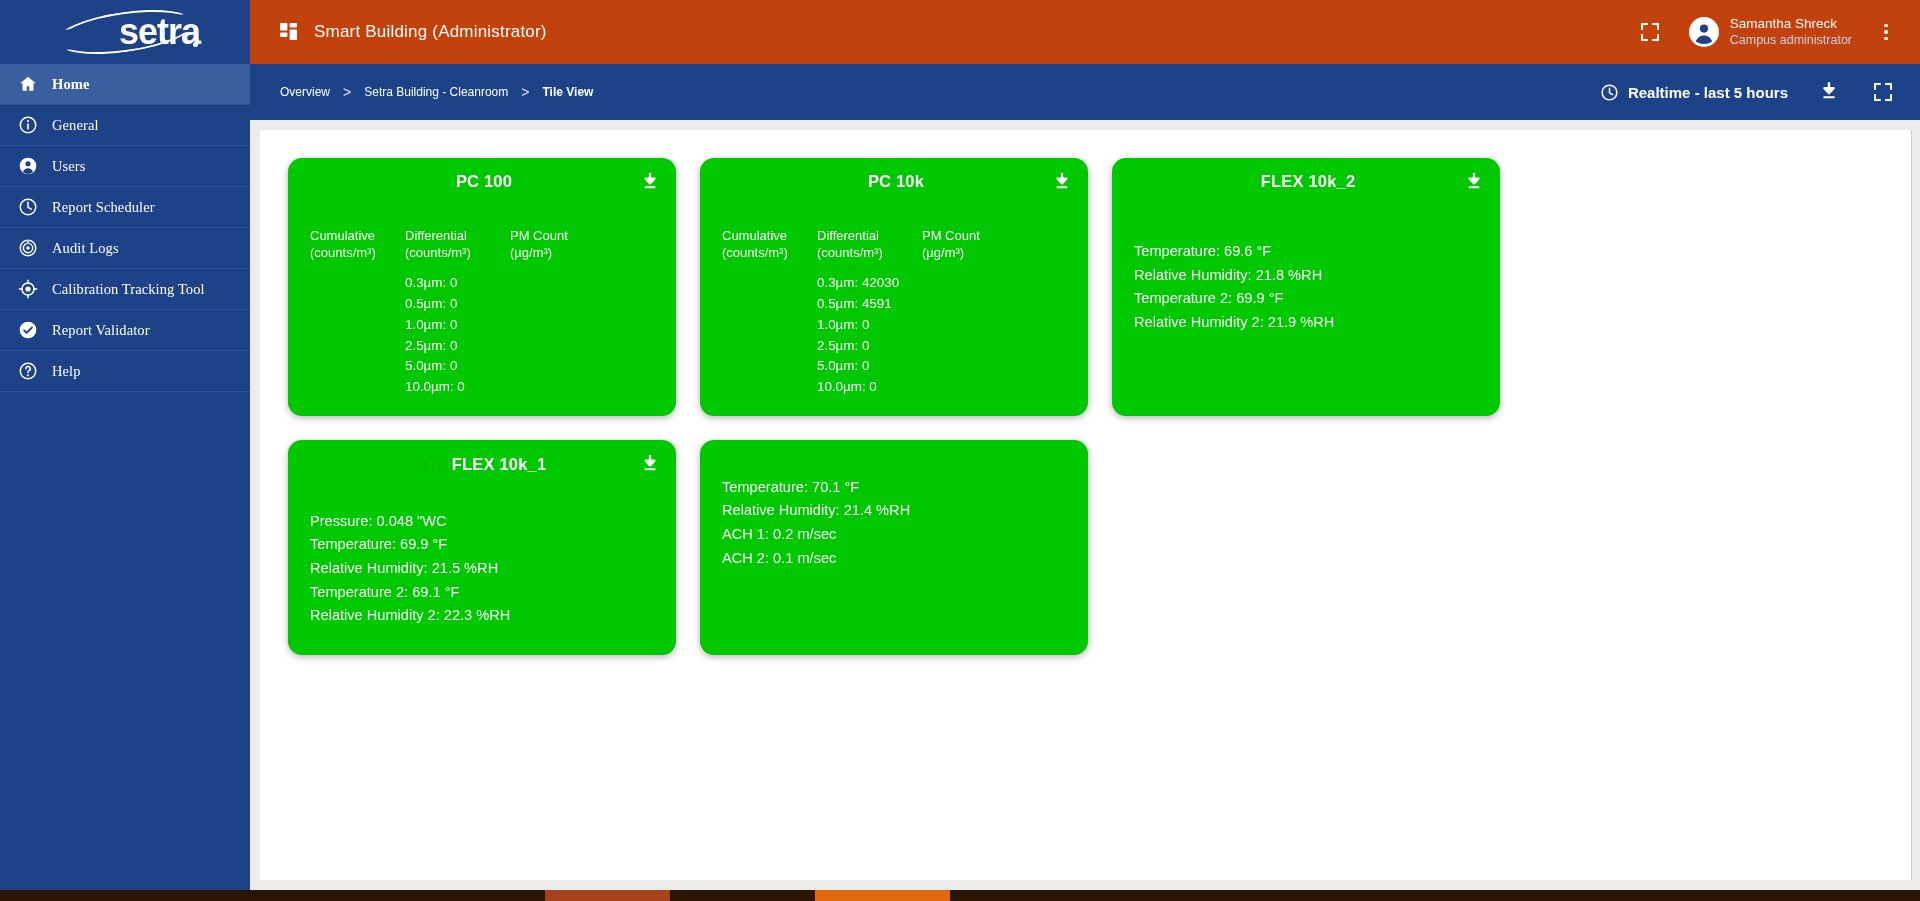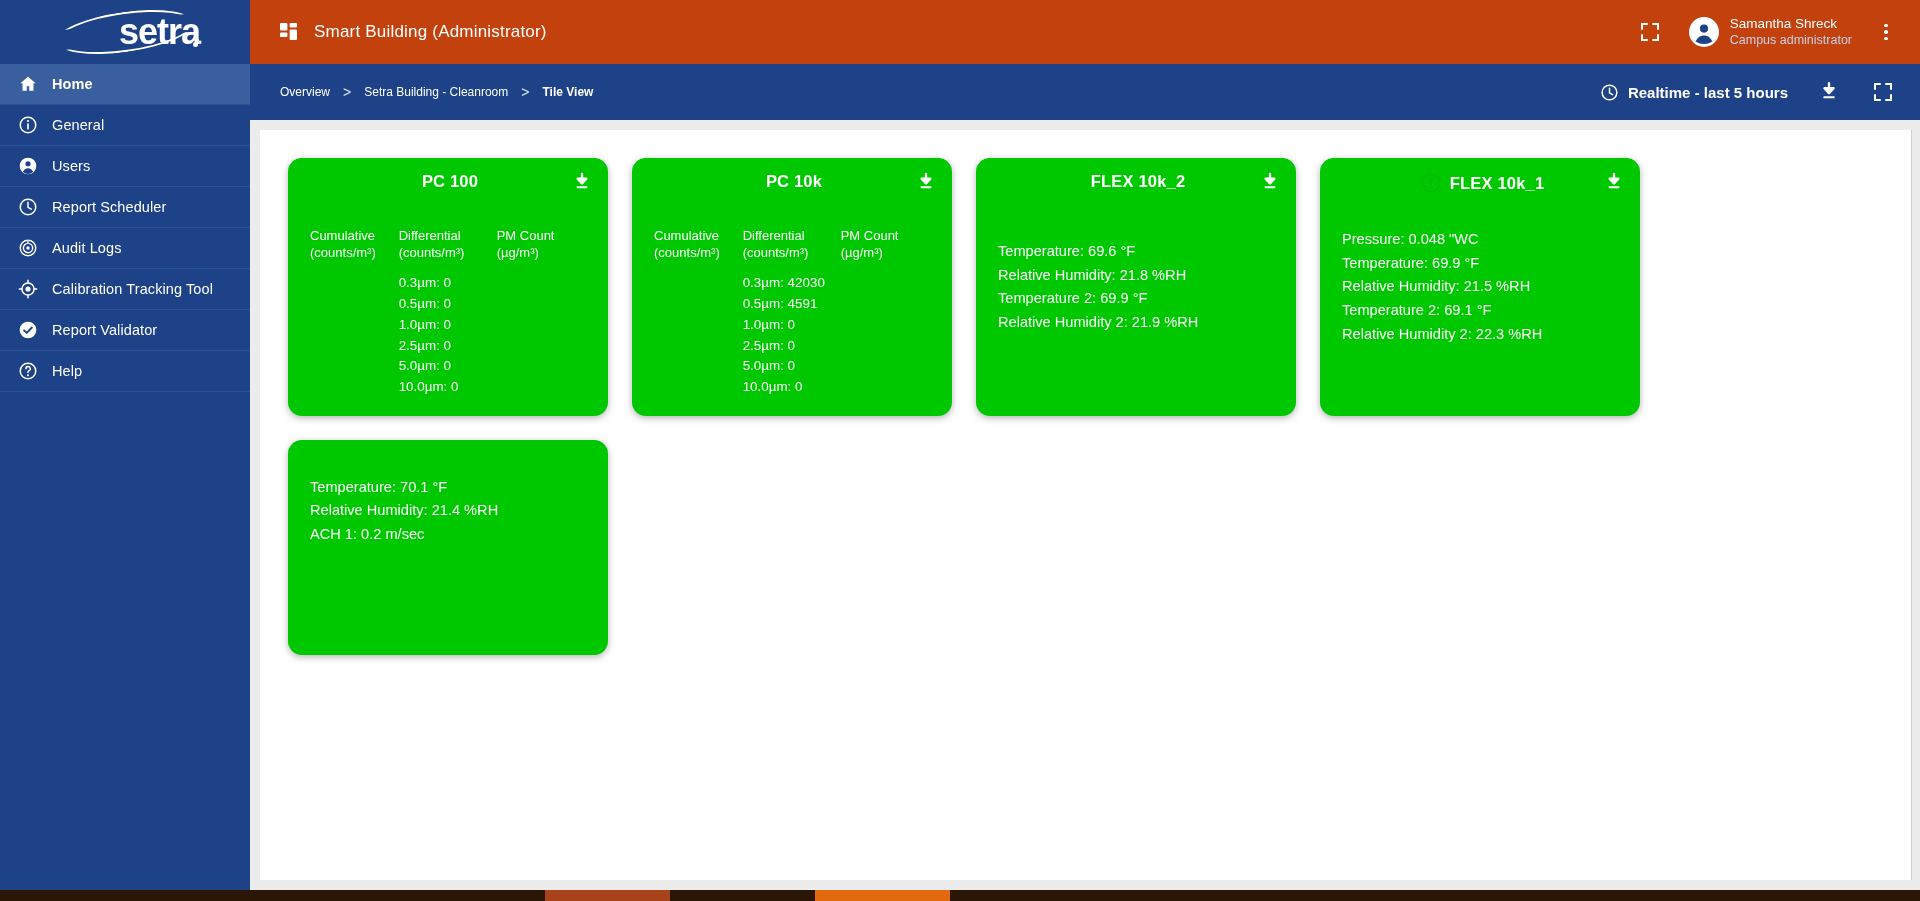--- a/index.html
+++ b/index.html
@@ -32,21 +32,21 @@
     position: absolute; left: 6px; top: 3px; width: 138px; height: 40px;
     border: 2.4px solid #ffffff; border-radius: 50%;
     transform: rotate(-8deg);
     clip-path: polygon(0% 0%, 100% 0%, 100% 26%, 62% 26%, 62% 72%, 100% 72%, 100% 100%, 0% 100%, 0% 74%, 30% 74%, 30% 24%, 0% 24%);
   }
   .logo-dot {
     position: absolute; right: 2px; bottom: 8px;
     width: 5px; height: 5px; border-radius: 50%; background: #fff;
   }
 
-  .nav { display: flex; flex-direction: column; }
+  .nav { display: flex; flex-direction: column; font-family: Liberation Serif, serif; }
   .nav-item {
     height: 41px; display: flex; align-items: center; gap: 14px;
     padding-left: 18px; color: #ffffff; font-size: 14px;
     border-bottom: 1px solid #2b5299;
     cursor: pointer; white-space: nowrap;
   }
   .nav-item.active { background: #3a5f9e; font-weight: 700; }
   .nav-item.active .nav-label { font-weight: 700; }
   .nav-label { font-size: 14.5px; letter-spacing: .1px; }
   .nav-icon { width: 20px; height: 20px; flex: 0 0 20px; display:block; }
@@ -89,21 +89,21 @@
     display: flex; min-height: 0;
   }
   .content-panel {
     flex: 1 1 auto; background: #ffffff; border-right: 1px solid #cfcfcf;
     margin-right: 8px; margin-bottom: 10px;
     padding: 28px 0 0 28px; overflow: hidden; position: relative;
   }
   .tiles { display: flex; flex-wrap: wrap; gap: 24px 24px; align-content: flex-start; }
 
   .tile {
-    width: 320px; min-height: 215px;
+    width: 388px; min-height: 215px;
     background: #00c800; border-radius: 14px;
     box-shadow: 0 2px 7px rgba(0,0,0,.30);
     padding: 14px 18px 18px 22px; position: relative;
     color: #ffffff; display: flex; flex-direction: column;
   }
   .tile-head {
     display: flex; align-items: flex-start; justify-content: center;
     position: relative; height: 26px; margin-bottom: 4px;
   }
   .tile-title {
@@ -400,20 +400,21 @@
               <div class="flex-row">Temperature 2: 69.1 °F</div>
               <div class="flex-row">Relative Humidity 2: 22.3 %RH</div>
             </div>
           </div>
 
           <div class="tile">
             <div class="flex-body" style="padding-top:22px">
               <div class="flex-row">Temperature: 70.1 °F</div>
               <div class="flex-row">Relative Humidity: 21.4 %RH</div>
               <div class="flex-row">ACH 1: 0.2 m/sec</div>
+              <div class="flex-row">ACH 2: 0.1 m/sec</div>
             </div>
           </div>
 
         </div>
       </div>
     </div>
 
   </div>
 </div>
 

